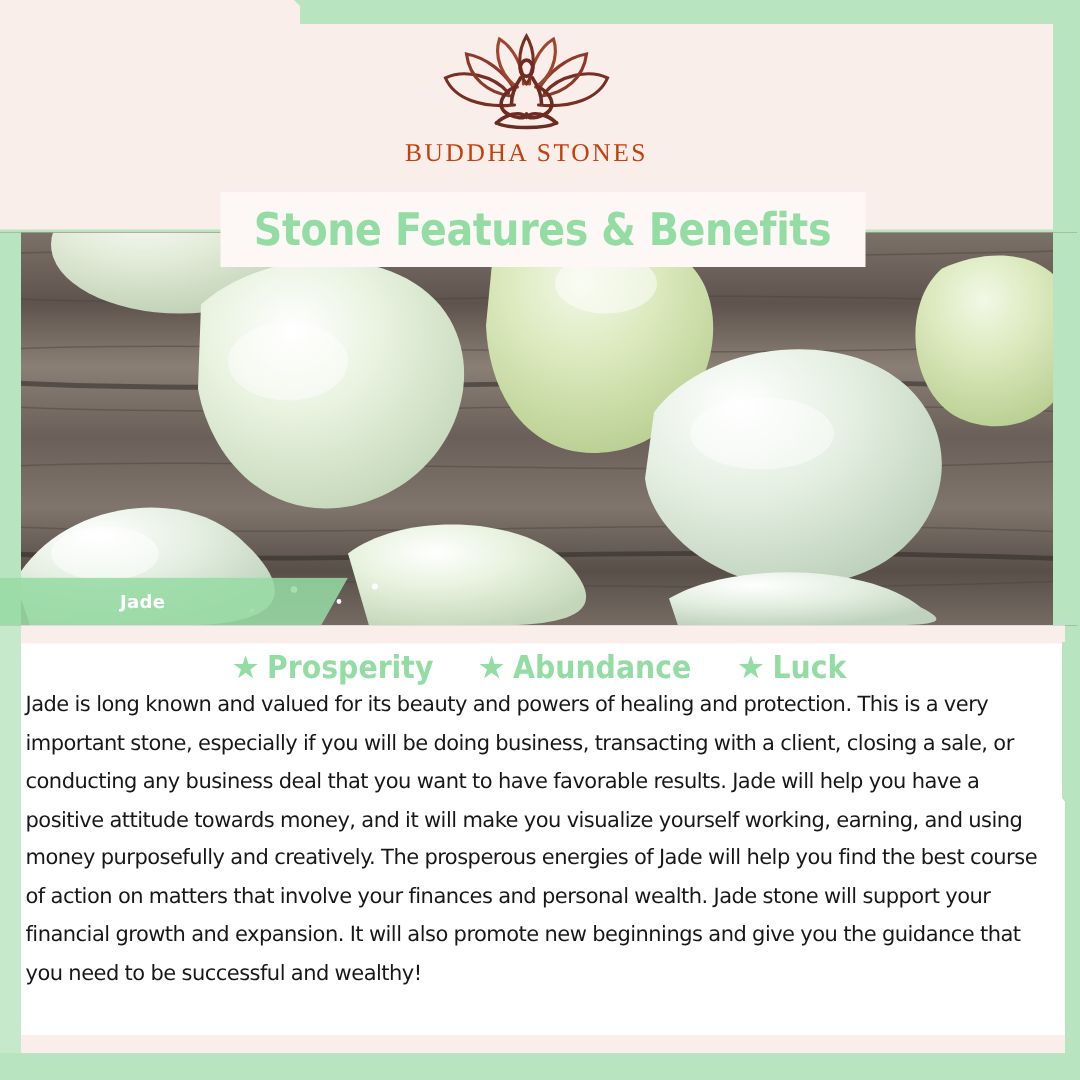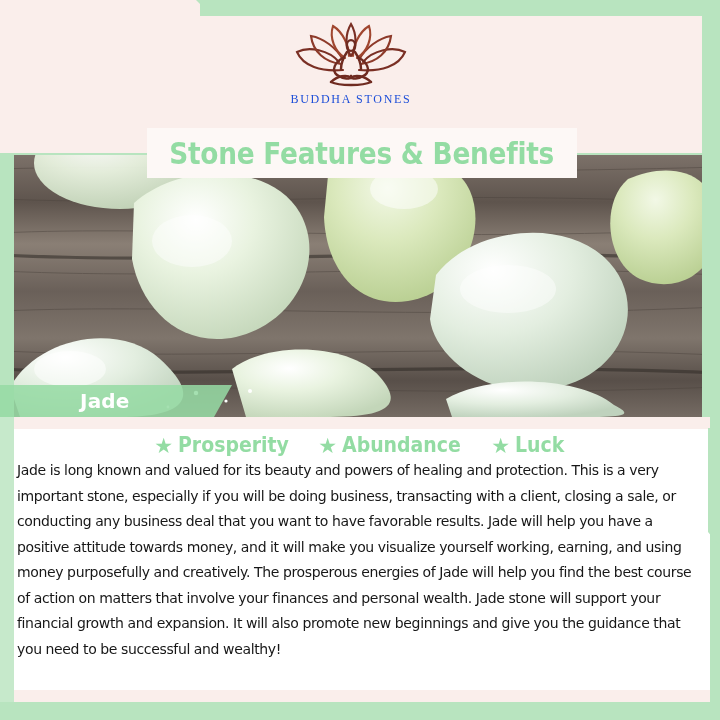--- a/index.html
+++ b/index.html
@@ -61,23 +61,23 @@
     z-index: 4;
   }
   .logo-mark {
     width: 132px;
     height: 68px;
     display: block;
   }
   .logo-text {
     margin-top: 2px;
     font-family: "Liberation Serif", serif;
-    font-size: 12px;
+    font-size: 17px;
     letter-spacing: 1.7px;
-    color: #1d4ed8;
+    color: #c2410c;
     white-space: nowrap;
   }
 
   
   .title-banner {
     position: absolute;
     left: 147px;
     top: 108px;
     width: 430px;
     height: 50px;
@@ -137,21 +137,21 @@
     background: rgba(150, 219, 164, 0.86);
     z-index: 7;
     clip-path: polygon(0 0, 232px 0, 214px 32px, 0 32px);
     display: flex;
     align-items: center;
   }
   .jade-label {
     margin-left: 80px;
     font-family: "DejaVu Sans", sans-serif;
     font-weight: bold;
-    font-size: 20px;
+    font-size: 12px;
     color: #ffffff;
     letter-spacing: 0.2px;
   }
 
   
   .body-panel {
     position: absolute;
     left: 14px;
     top: 417px;
     width: 696px;

